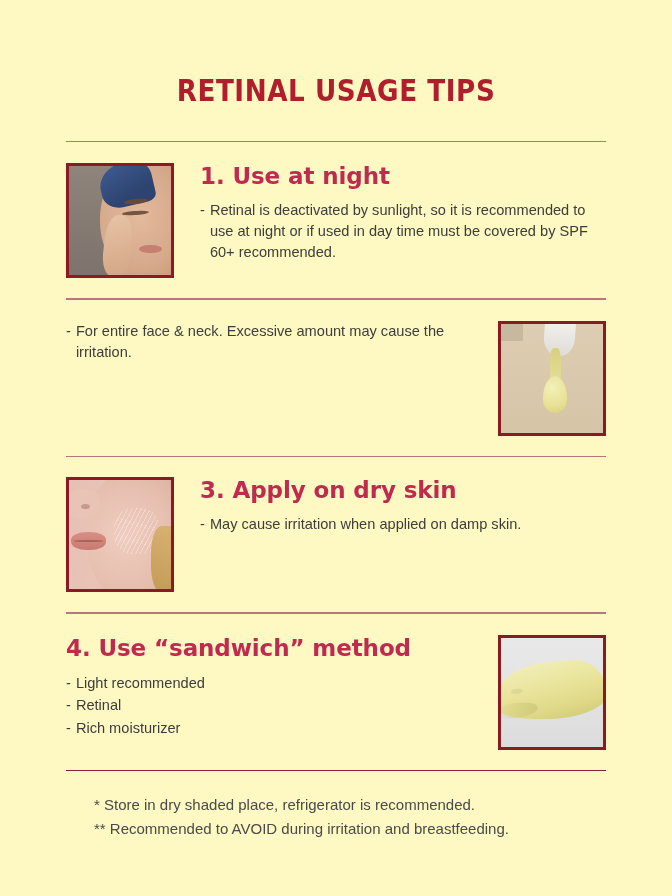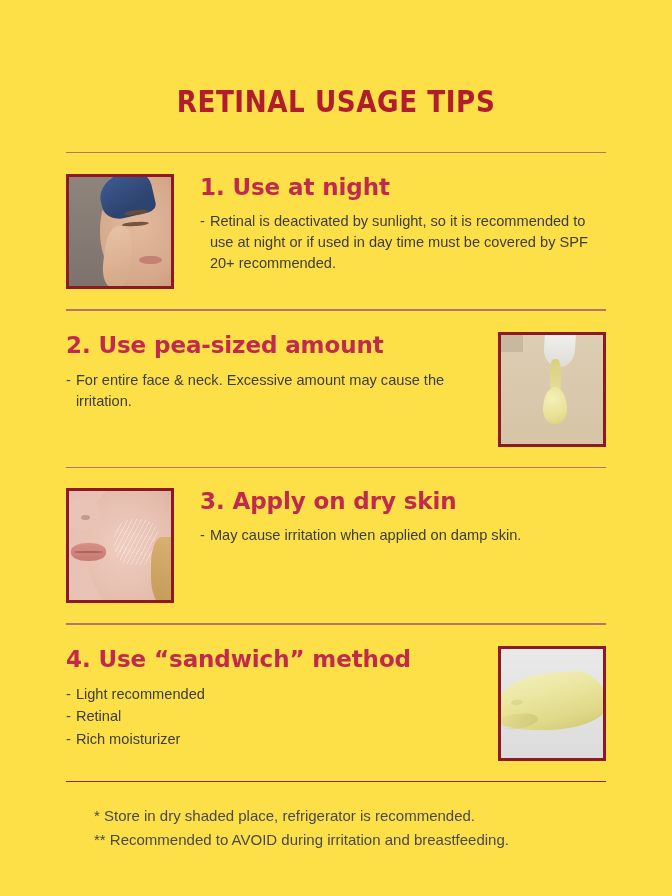--- a/index.html
+++ b/index.html
@@ -13,23 +13,23 @@
     font-family: "Liberation Sans", sans-serif;
     color: #3a3a3a;
     overflow: hidden;
     position: relative;
   }
 
   .page {
     width: 672px;
     height: 896px;
     box-sizing: border-box;
-    padding: 15px 66px;
+    padding: 4px 66px;
     position: relative;
-    background: #fde047;
+    background: #fef9c3;
   }
 
   
   .title-wrap {
     padding-top: 70px;
     text-align: center;
   }
   .title {
     font-size: 31px;
     font-weight: 700;
@@ -216,40 +216,39 @@
           <div class="eye"></div>
           <div class="lips"></div>
           <div class="hand"></div>
         </div>
       </div>
     </div>
     <div class="text-cell">
       <div class="s-head">1. Use at night</div>
       <div class="body-line">
         <span class="dash">-</span>
-        <span class="btxt">Retinal is deactivated by sunlight, so it is recommended to use at night or if used in day time must be covered by SPF 20+ recommended.</span>
+        <span class="btxt">Retinal is deactivated by sunlight, so it is recommended to use at night or if used in day time must be covered by SPF 60+ recommended.</span>
       </div>
     </div>
   </div>
 
   <div class="divider"></div>
 
   <div class="section img-right s2">
     <div class="thumb-cell">
       <div class="thumb">
         <div class="art ph2">
           <div class="corner"></div>
           <div class="pip"></div>
           <div class="neck"></div>
           <div class="drop"></div>
         </div>
       </div>
     </div>
     <div class="text-cell">
-      <div class="s-head">2. Use pea-sized amount</div>
       <div class="body-line">
         <span class="dash">-</span>
         <span class="btxt">For entire face &amp; neck. Excessive amount may cause the irritation.</span>
       </div>
     </div>
   </div>
 
   <div class="divider"></div>
 
   <div class="section img-left s3">

